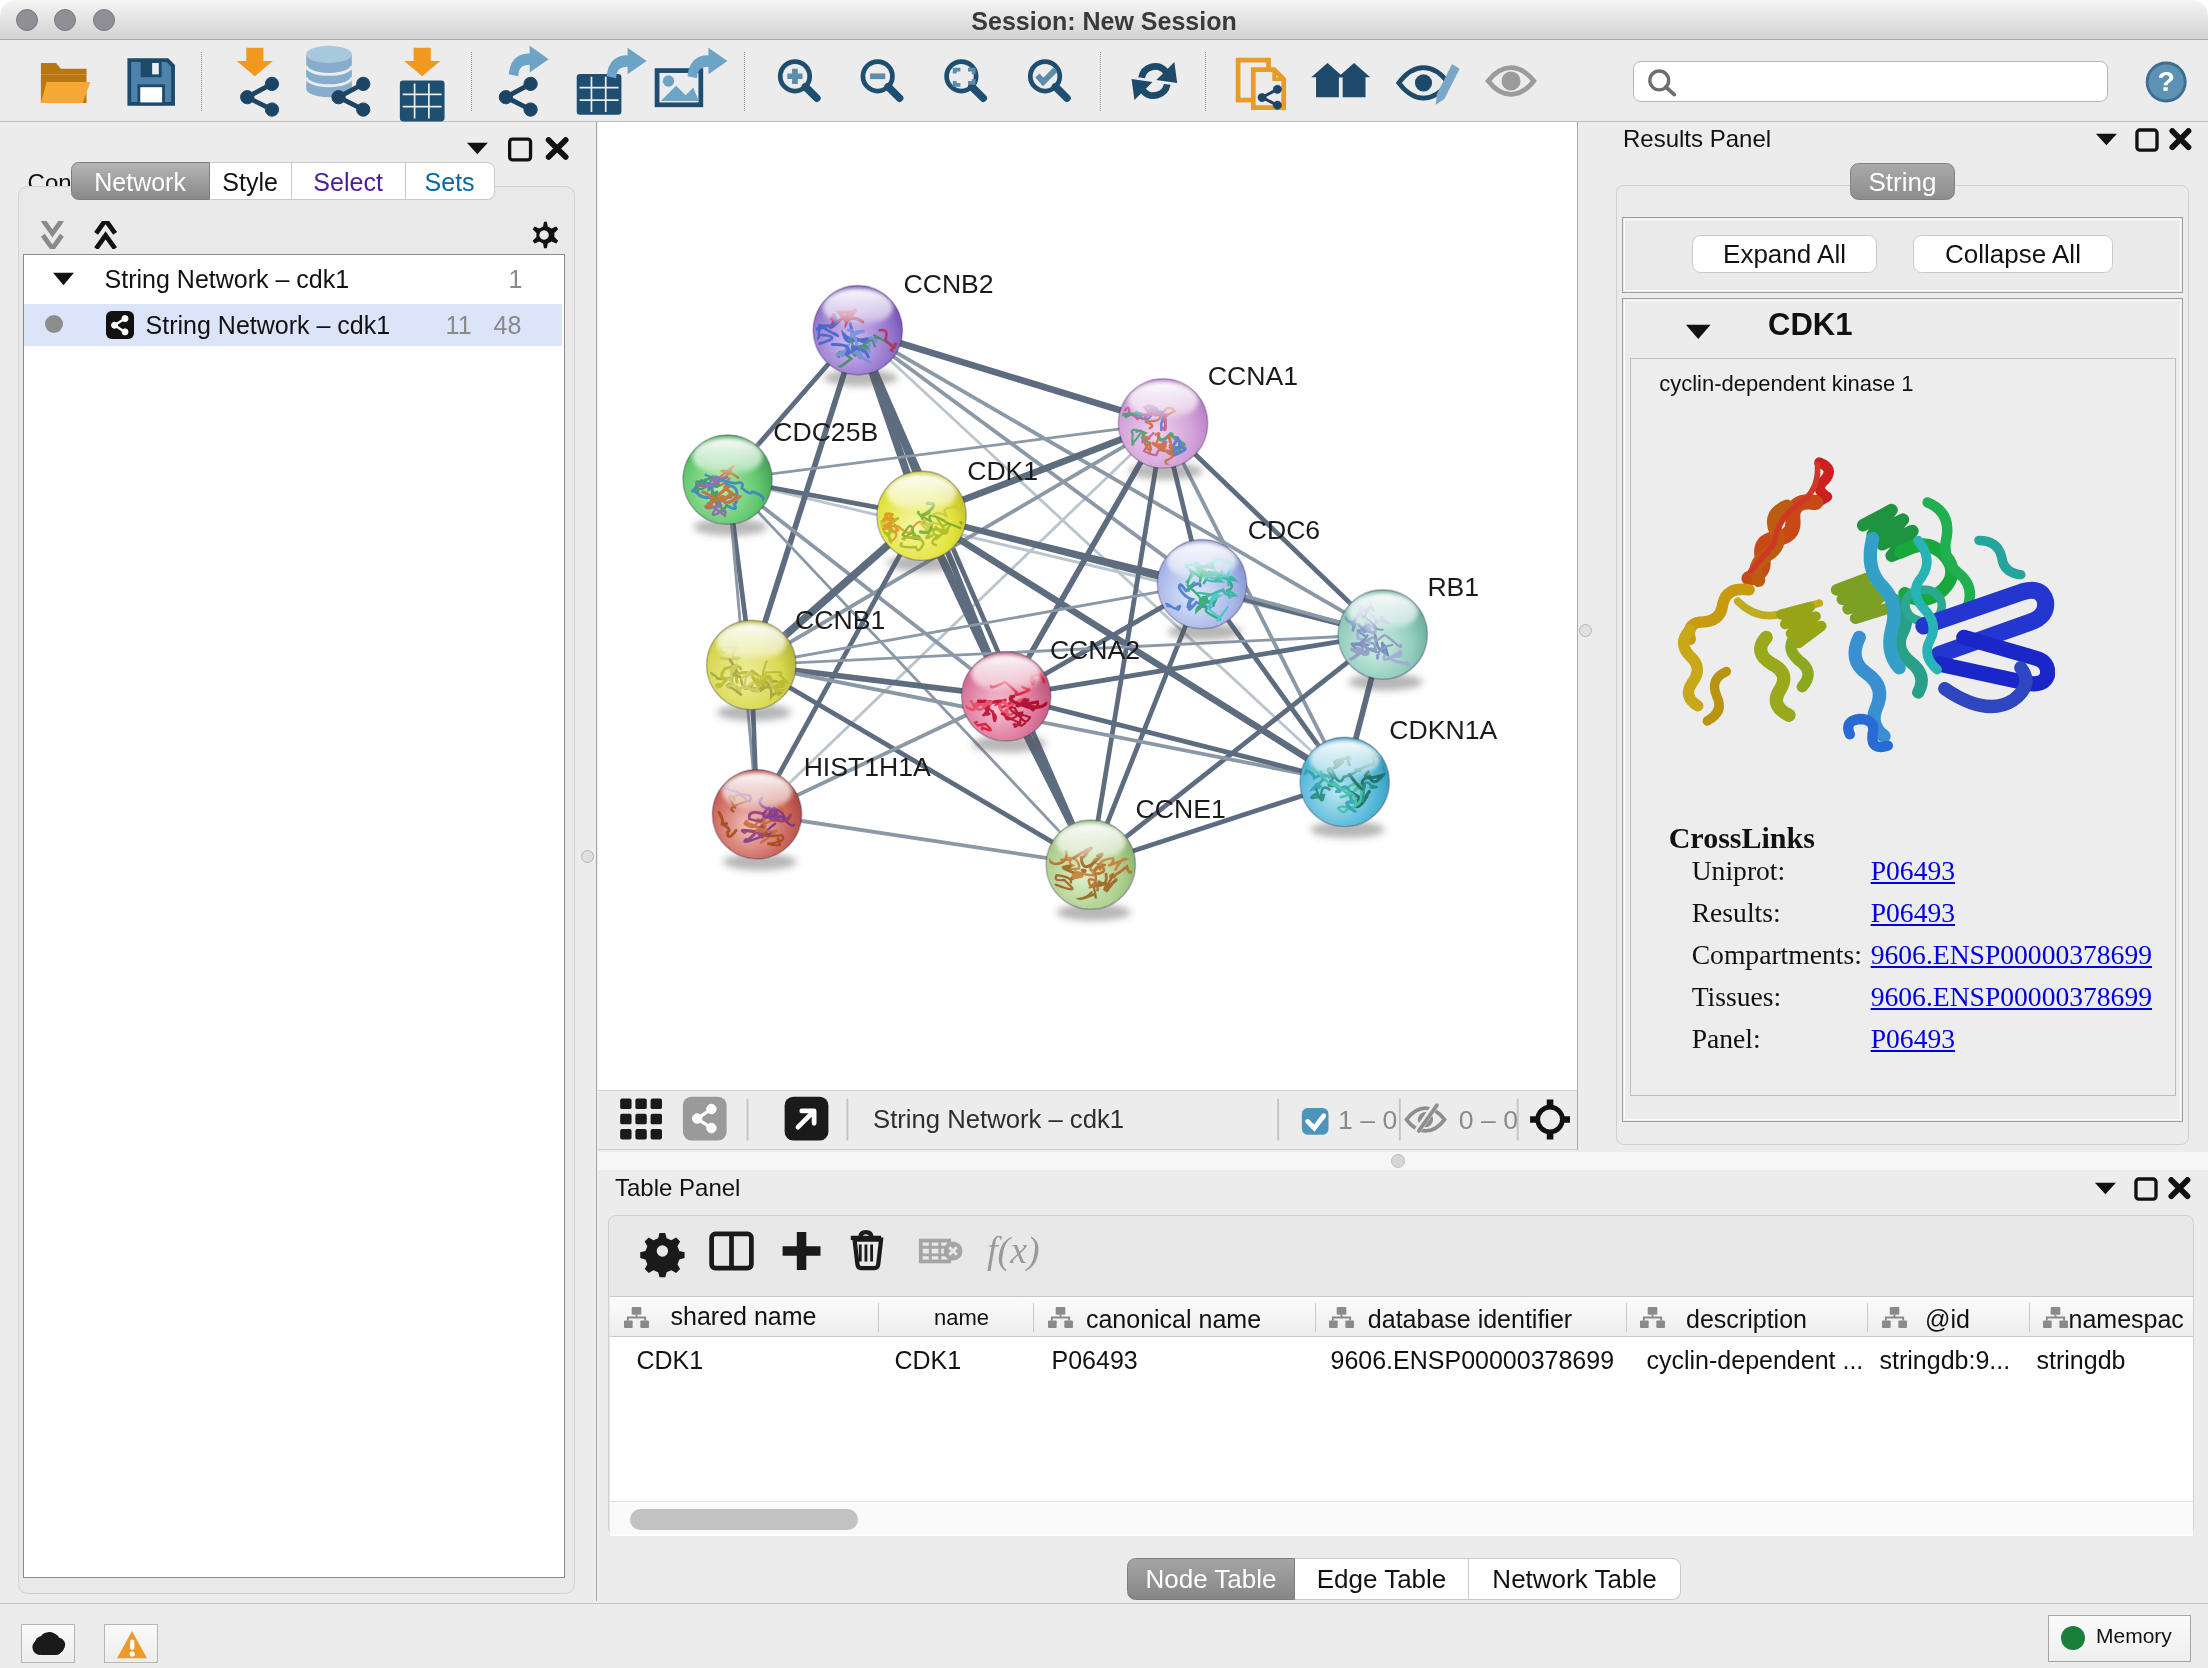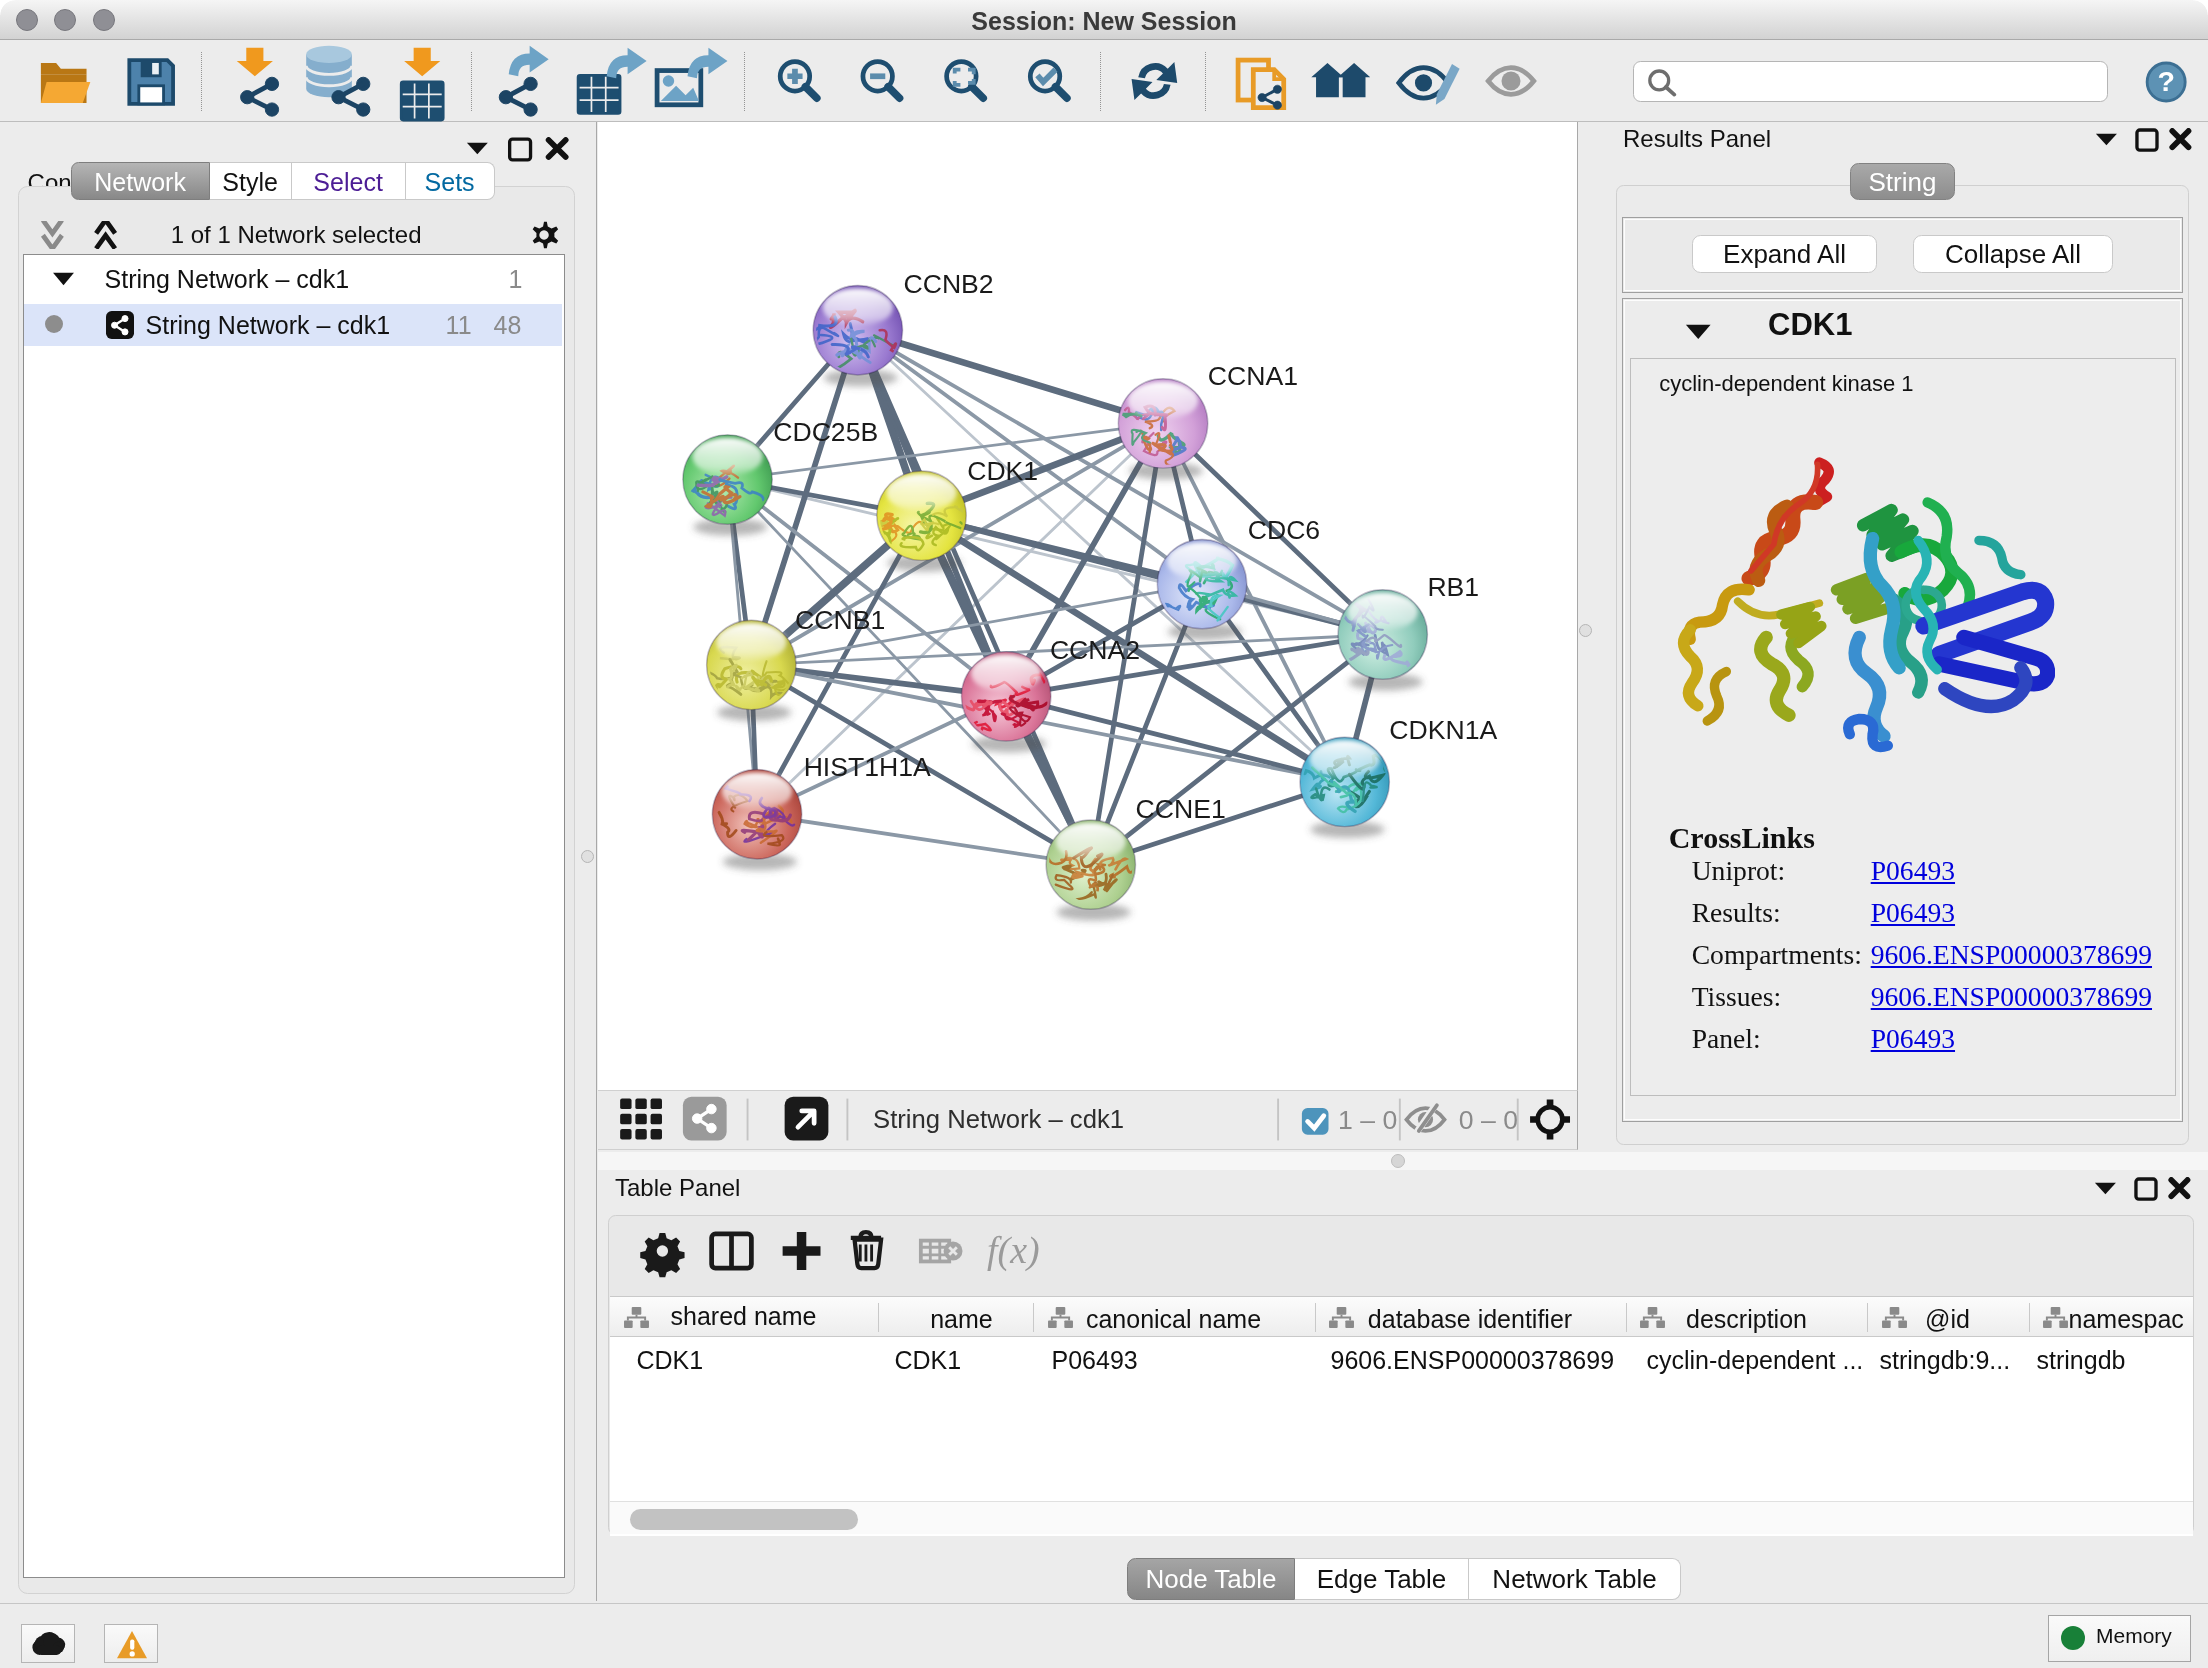--- a/index.html
+++ b/index.html
@@ -190,21 +190,20 @@
     <div class="abs" style="left:335px;top:0;width:89px;height:38px;background:#fff;border:1px solid #c9c9c9;border-left:none;border-radius:0 7.6px 7.6px 0;color:#0369a1;font-size:25px;text-align:center;line-height:38px;">Sets</div>
   </div>
 
   <div class="abs" style="left:10.5px;top:64px;width:557px;height:1408px;background:#e9e9e9;border:1px solid #d2d2d2;border-radius:9.5px;"></div>
 
   <div class="abs" style="left:21px;top:95px;width:535px;height:36px;">
     <svg class="abs" style="left:7.6px;top:3.8px;" width="86" height="28.5" viewBox="0 0 90 30">
       <path d="M2,4 l14,10 -14,10 M18,4 l14,10 -14,10" stroke="#8a8a8a" stroke-width="5" fill="none" transform="rotate(90 17 14)"></path>
       <path d="M58,24 l14,-10 -14,-10 M74,24 l14,-10 -14,-10" stroke="#111" stroke-width="5" fill="none" transform="rotate(-90 73 14)"></path>
     </svg>
-    <div class="abs" style="left:0;top:3.8px;width:535px;text-align:center;font-size:24px;color:#111;">1 of 1 Network selected</div>
     <svg class="abs" style="left:498px;top:1px;" width="34" height="34" viewBox="0 0 36 36">
       <path fill="#111" d="M18,4 l3,0 1,5 4,2 5,-2 2,3 -4,4 0,4 4,4 -2,3 -5,-2 -4,2 -1,5 -3,0 -1,-5 -4,-2 -5,2 -2,-3 4,-4 0,-4 -4,-4 2,-3 5,2 4,-2 Z M18,13 a5,5 0 1 0 0.1,0 Z"></path>
     </svg>
   </div>
 
   <div class="abs" style="left:15px;top:132px;width:542px;height:1324px;background:#fff;border:1.9px solid #8c8c8c;">
     <div class="abs" style="left:0;top:0;width:538px;height:49px;background:#fff;">
       <svg class="abs" style="left:27px;top:15px;" width="25" height="19" viewBox="0 0 26 20">
           <path d="M2,3 L24,3 L13,16 Z" fill="#111"></path>
         </svg>
@@ -797,21 +796,21 @@
           <svg style="position:absolute;left:13.3px;top:8.6px;" width="27" height="24" viewBox="0 0 28 25">
 <g fill="#8a8a8a">
               <rect x="9" y="1" width="10" height="8" rx="1"></rect>
               <rect x="1" y="15" width="9" height="8" rx="1"></rect>
               <rect x="18" y="15" width="9" height="8" rx="1"></rect>
 <path d="M14,9 v4 M5,15 v-3 h18 v3" stroke="#8a8a8a" stroke-width="2" fill="none"></path>
             </g>
           </svg>
 <div class="abs" style="left:0px;top:5px;width:268px;text-align:center;font-size:25px;color:#111;">shared name</div>
 <div class="abs" style="left:268px;top:5.7px;width:1px;height:29.5px;background:#c9c9c9;"></div>
-<div class="abs" style="left:268px;top:7.6px;width:168px;text-align:center;font-size:25px;color:#111;">name</div>
+<div class="abs" style="left:268px;top:7.6px;width:168px;text-align:center;font-size:22px;color:#111;">name</div>
 <div class="abs" style="left:423px;top:5.7px;width:1px;height:29.5px;background:#c9c9c9;"></div>
 <svg style="position:absolute;left:437px;top:8.6px;" width="27" height="24" viewBox="0 0 28 25">
 <g fill="#8a8a8a">
               <rect x="9" y="1" width="10" height="8" rx="1"></rect>
               <rect x="1" y="15" width="9" height="8" rx="1"></rect>
               <rect x="18" y="15" width="9" height="8" rx="1"></rect>
 <path d="M14,9 v4 M5,15 v-3 h18 v3" stroke="#8a8a8a" stroke-width="2" fill="none"></path>
             </g>
           </svg>
 <div class="abs" style="left:423px;top:7.6px;width:282px;text-align:center;font-size:25px;color:#111;">canonical name</div>

